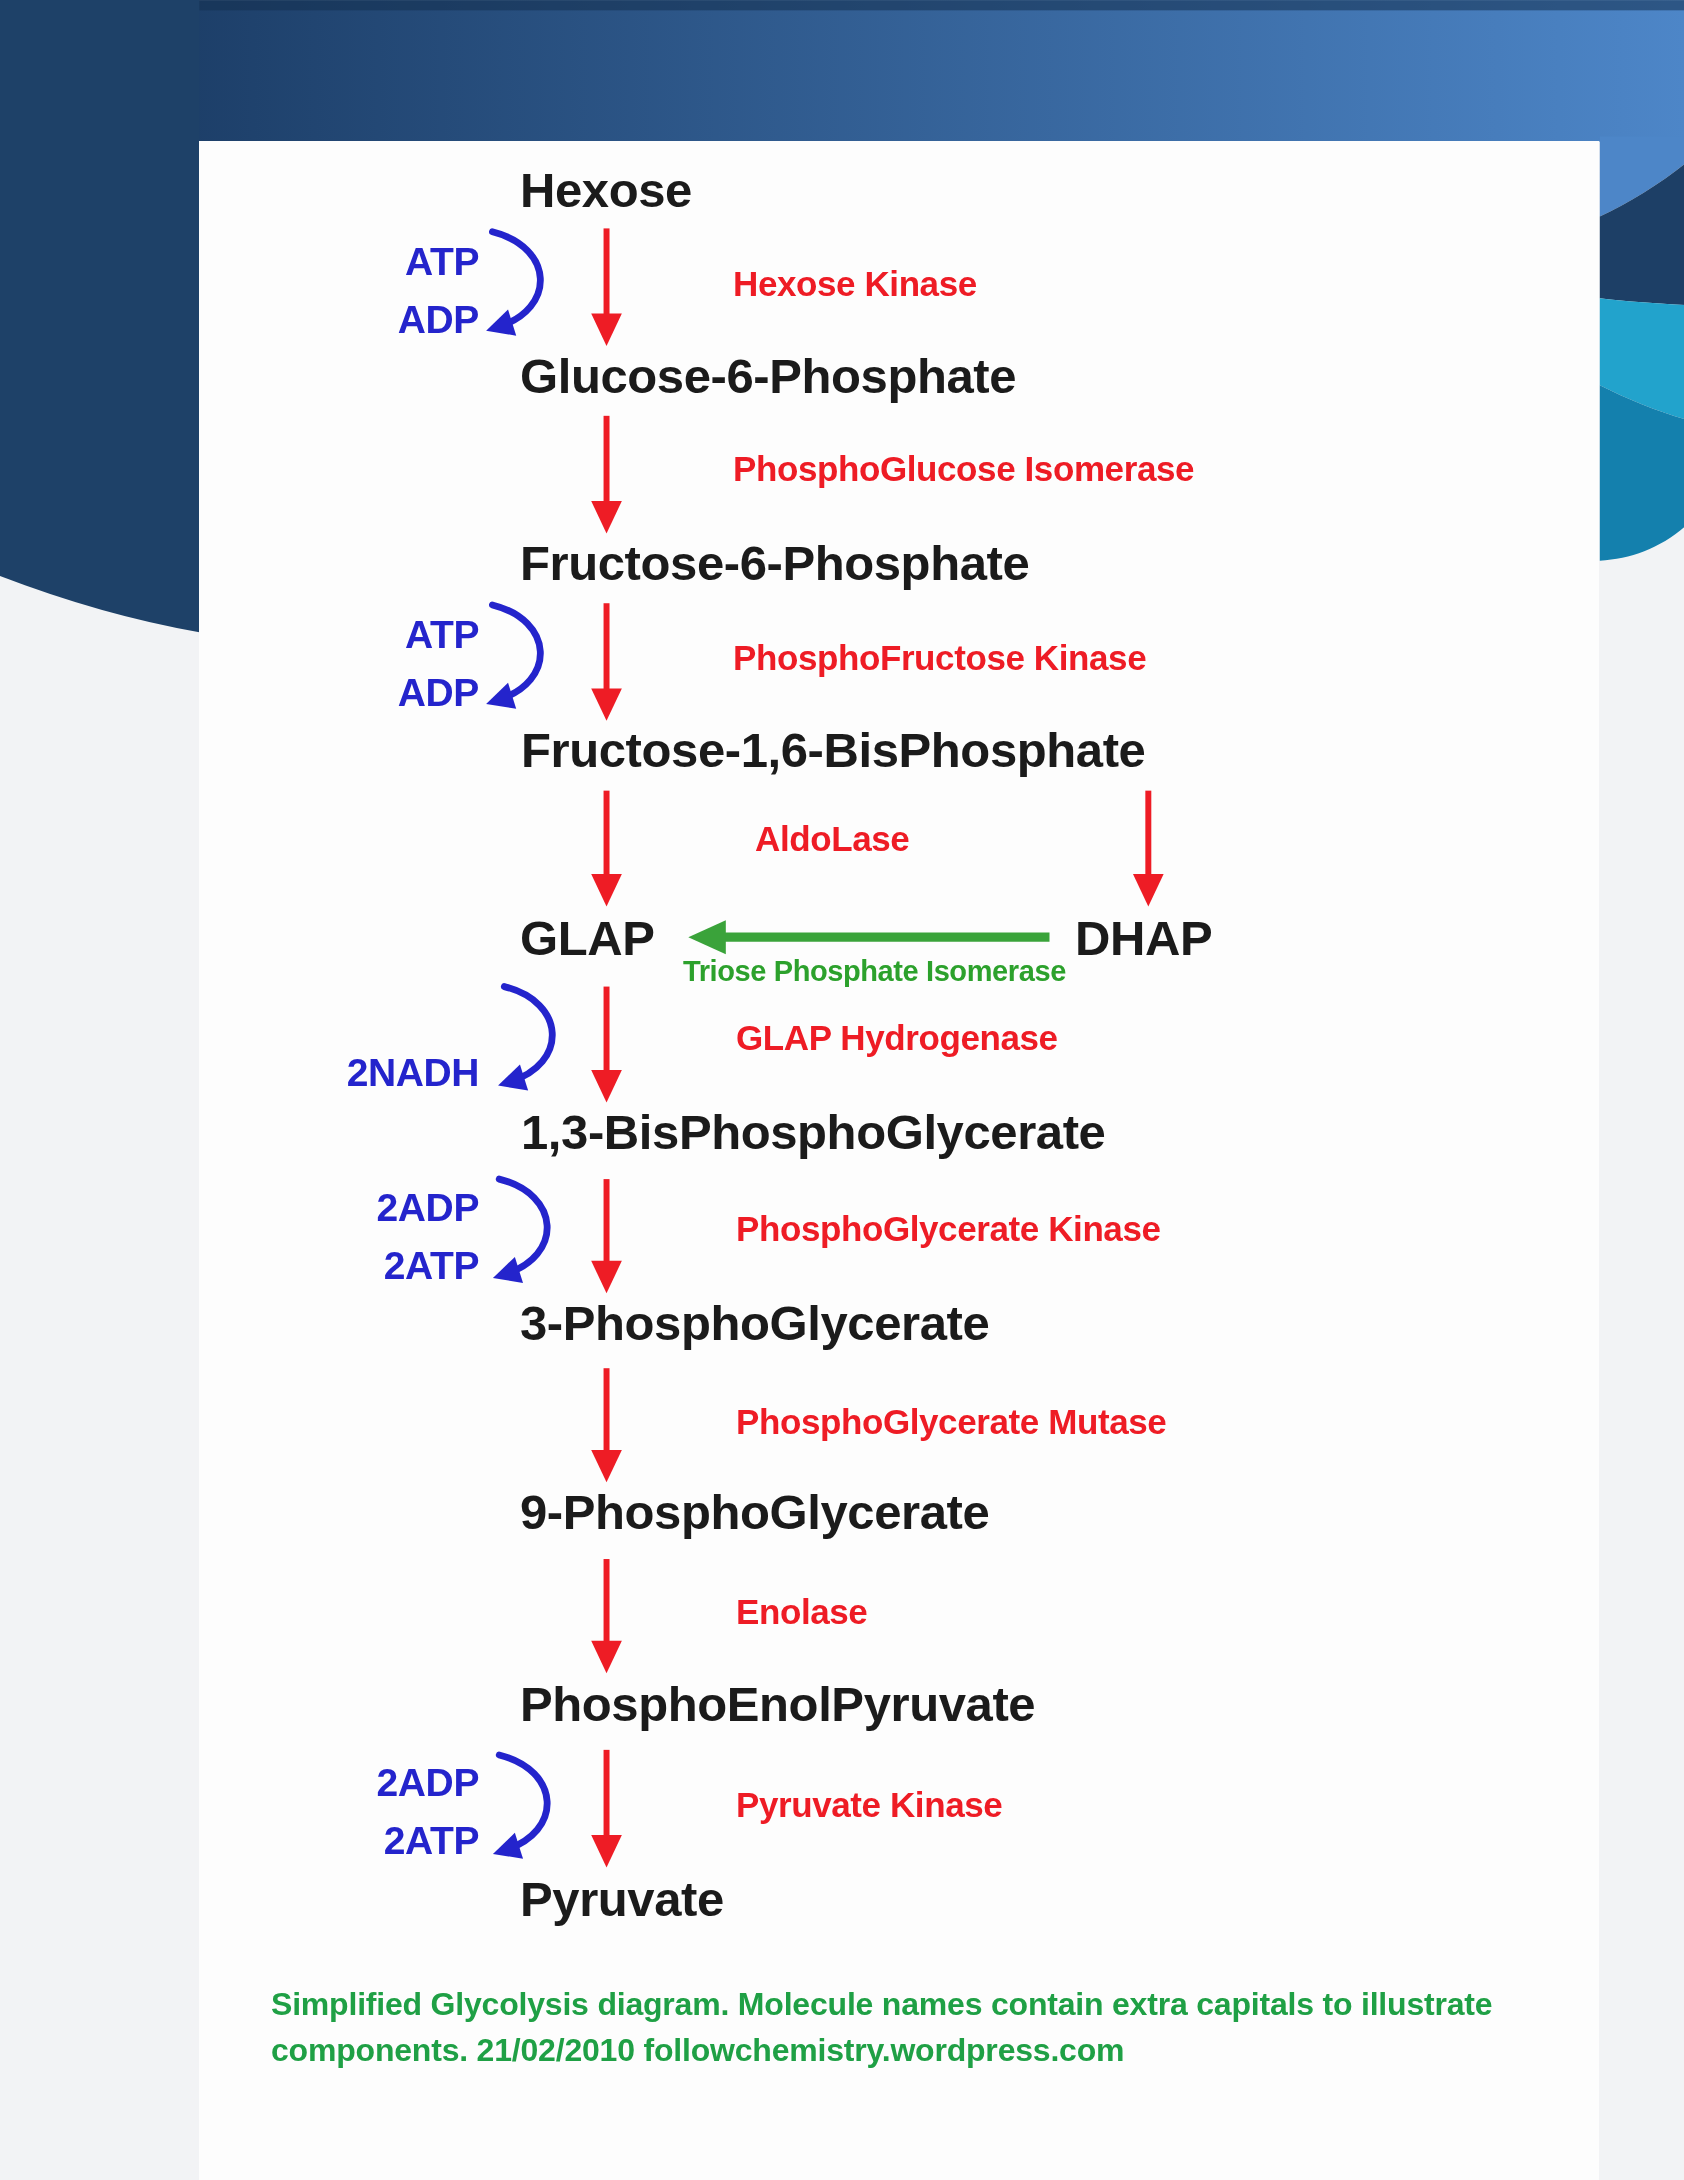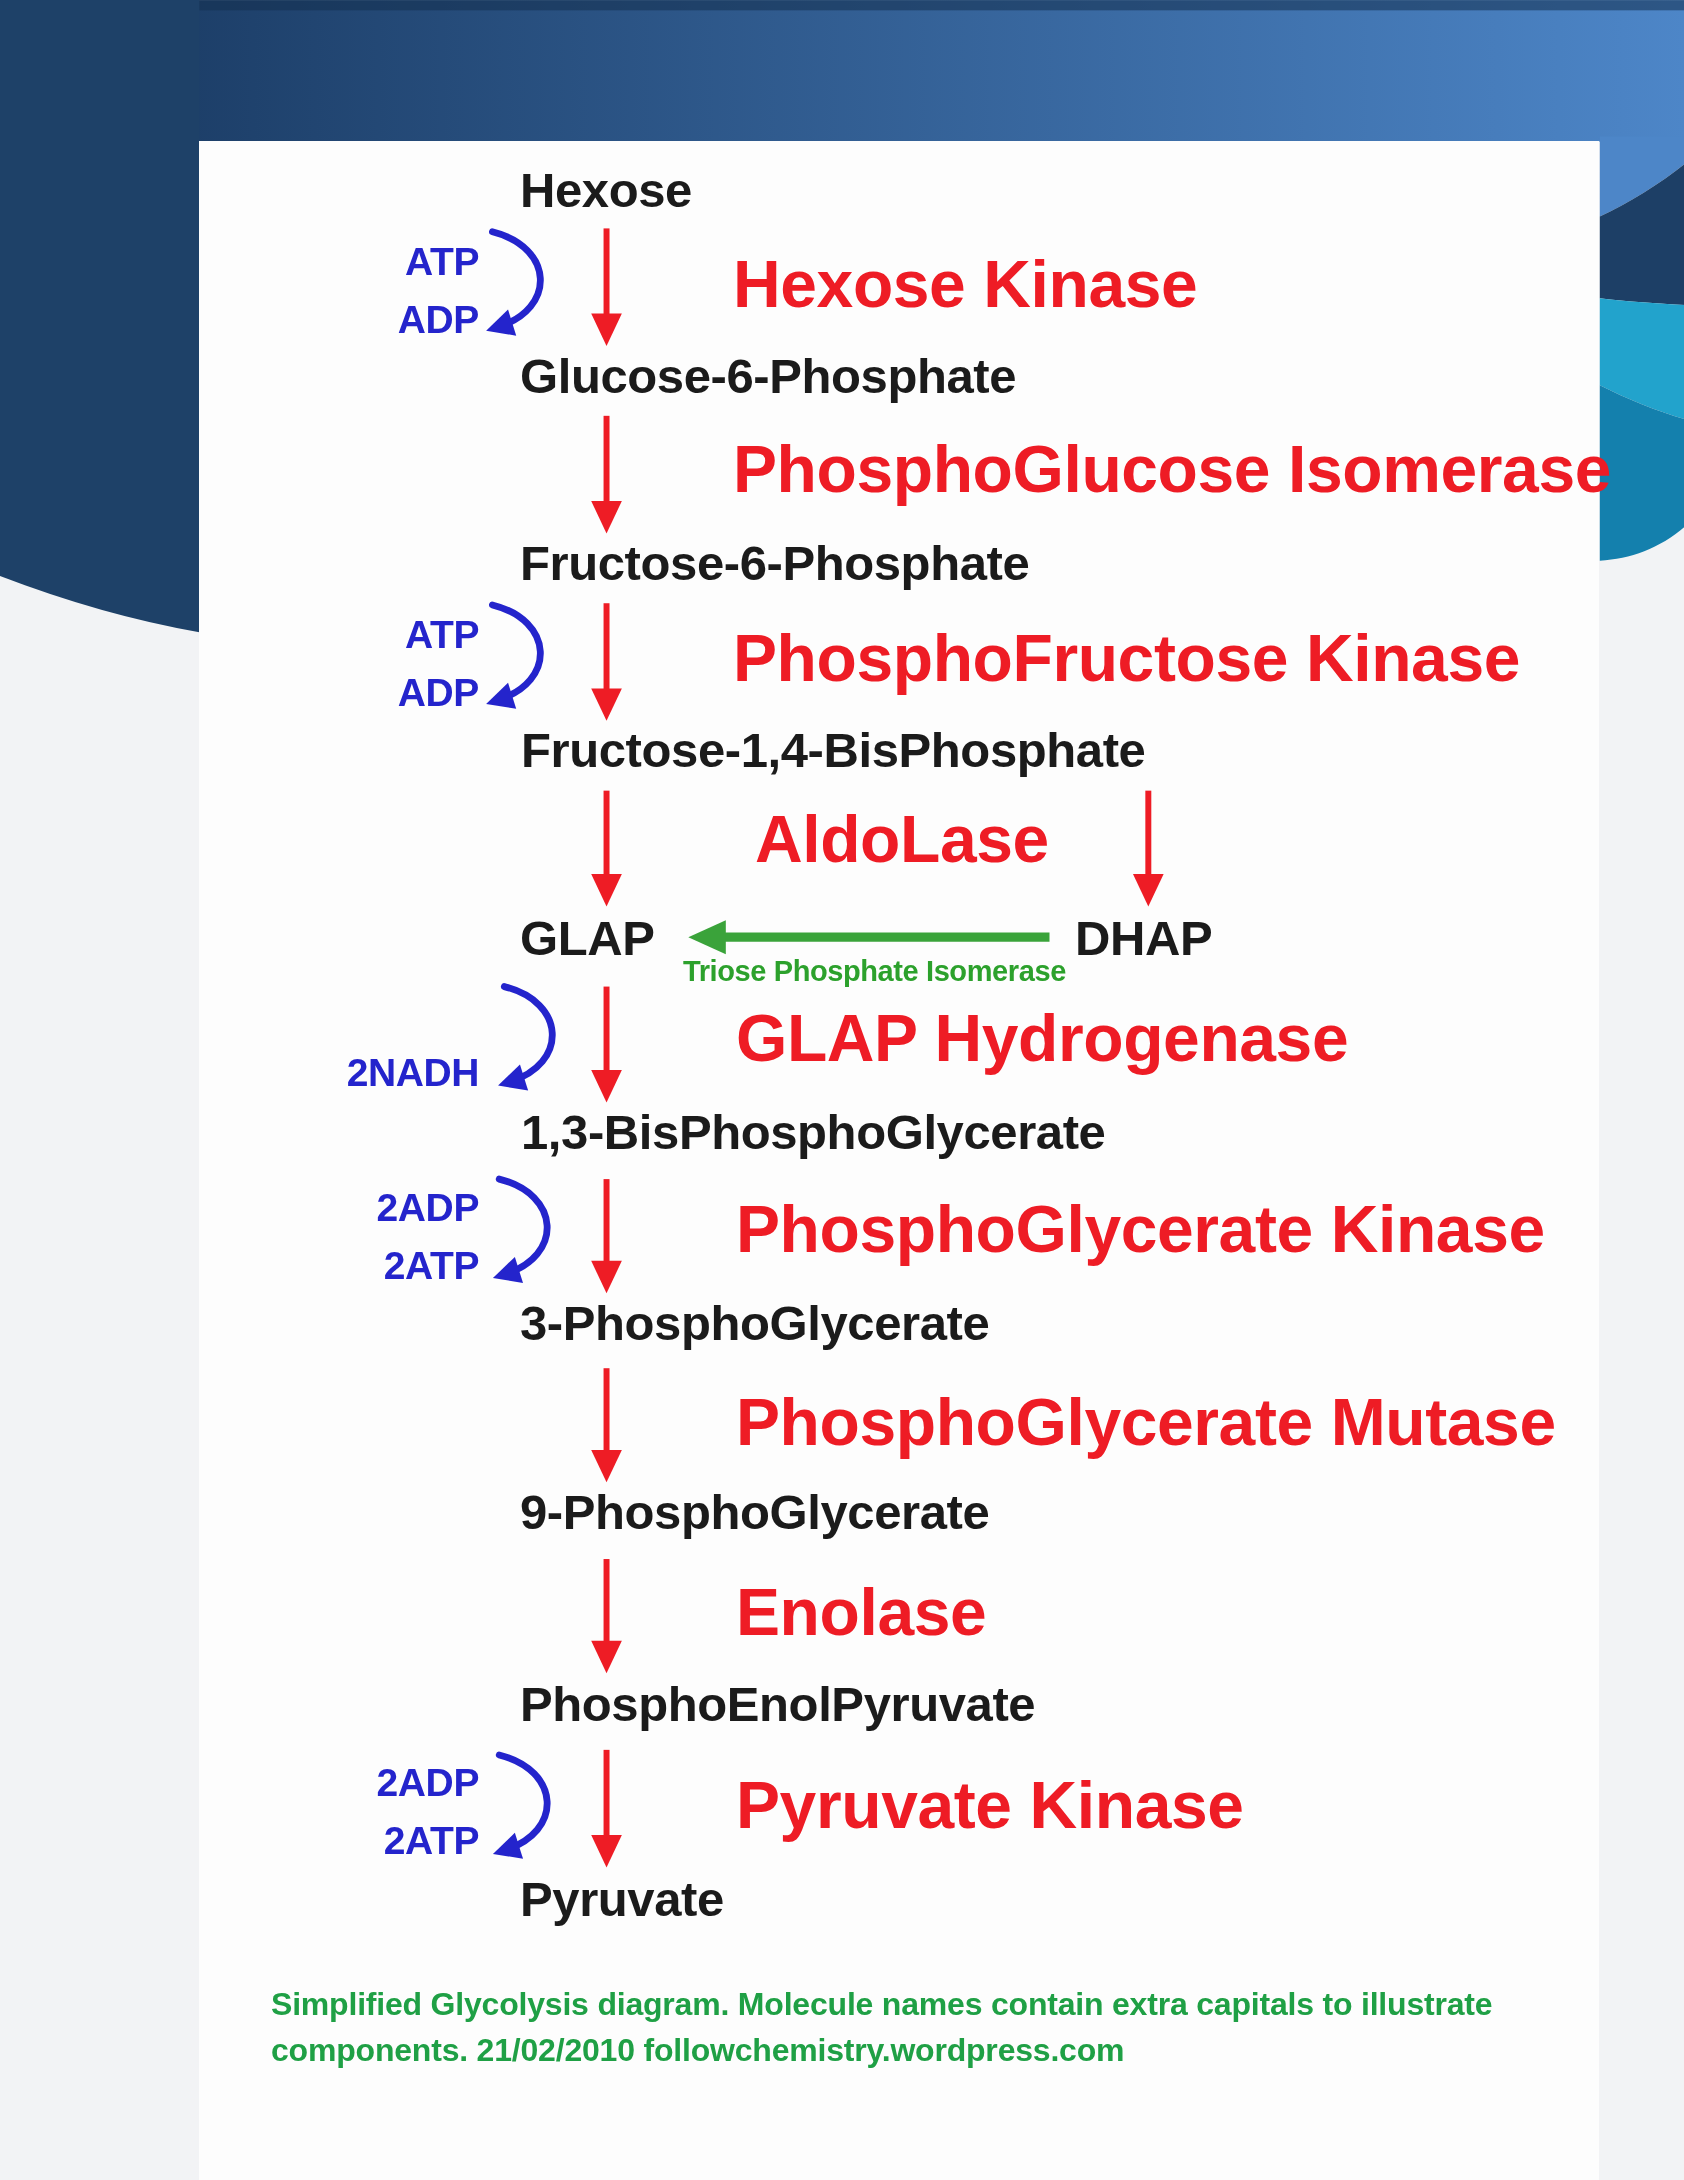--- a/index.html
+++ b/index.html
@@ -6,21 +6,21 @@
     background:var(--page-bg,#f2f3f5);
     font-family:"Liberation Sans","DejaVu Sans",sans-serif;}
   .stage{position:absolute;left:0;top:0;width:1685px;height:2181px;}
   .bg-svg{position:absolute;left:0;top:0;z-index:0;}
   .panel{position:absolute;left:199px;top:141px;width:1400px;height:2039px;
     background:var(--panel,#fdfdfd);z-index:1;}
   .content{position:absolute;left:0;top:0;width:1685px;height:2181px;z-index:2;}
   .arrow-svg{position:absolute;left:0;top:0;z-index:3;pointer-events:none;}
   .txt{position:absolute;white-space:nowrap;letter-spacing:-0.4px;}
   .molecule{font-size:49px;font-weight:700;color:var(--molecule,#1b1b1b);line-height:56px;}
-  .enzyme{font-size:66px;font-weight:700;color:var(--enzyme,#ee1c25);line-height:56px;}
+  .enzyme{font-size:35px;font-weight:700;color:var(--enzyme,#ee1c25);line-height:56px;}
   .cofactor{font-size:39px;font-weight:700;color:var(--cofactor,#2424cc);
     line-height:46px;width:281px;text-align:right;margin-top:16px;}
   .cofactor sup{font-size:0.62em;vertical-align:super;letter-spacing:0;}
   .cofactor sub{font-size:0.72em;vertical-align:baseline;position:relative;top:3.4px;letter-spacing:0;}
   .tpi{font-size:29px;font-weight:700;color:var(--green,#2ca12c);line-height:34px;letter-spacing:-0.4px;}
   .caption{font-size:32px;font-weight:700;color:var(--caption,#1fa045);line-height:46px;letter-spacing:-0.2px;text-align:center;}
   .red-line{stroke:var(--arrow-red,#ee1c25);stroke-width:7;fill:none;}
   .blue-line{stroke:var(--cofactor,#2424cc);stroke-width:8;fill:none;stroke-linecap:round;}
   .green-line{stroke:var(--arrow-green,#3aa33a);stroke-width:11;fill:none;}
   .red-head{fill:var(--arrow-red,#ee1c25);}
@@ -51,21 +51,21 @@
     </g>
   </svg>
 
   <div class="panel"></div>
 
   <div class="content">
 
     <div class="txt molecule" style="left:520px;top:162px">Hexose</div>
     <div class="txt molecule" style="left:520px;top:348px">Glucose-6-Phosphate</div>
     <div class="txt molecule" style="left:520px;top:535px">Fructose-6-Phosphate</div>
-    <div class="txt molecule" style="left:521px;top:722px">Fructose-1,4-BisPhosphate</div>
+    <div class="txt molecule" style="left:521px;top:722px">Fructose-1,6-BisPhosphate</div>
     <div class="txt molecule" style="left:520px;top:910px">GLAP</div>
     <div class="txt molecule" style="left:1075px;top:910px">DHAP</div>
     <div class="txt molecule" style="left:521px;top:1104px">1,3-BisPhosphoGlycerate</div>
     <div class="txt molecule" style="left:520px;top:1295px">3-PhosphoGlycerate</div>
     <div class="txt molecule" style="left:520px;top:1484px">9-PhosphoGlycerate</div>
     <div class="txt molecule" style="left:520px;top:1676px">PhosphoEnolPyruvate</div>
     <div class="txt molecule" style="left:520px;top:1871px">Pyruvate</div>
 
     <div class="txt enzyme" style="left:733px;top:256px">Hexose Kinase</div>
     <div class="txt enzyme" style="left:733px;top:441px">PhosphoGlucose Isomerase</div>

